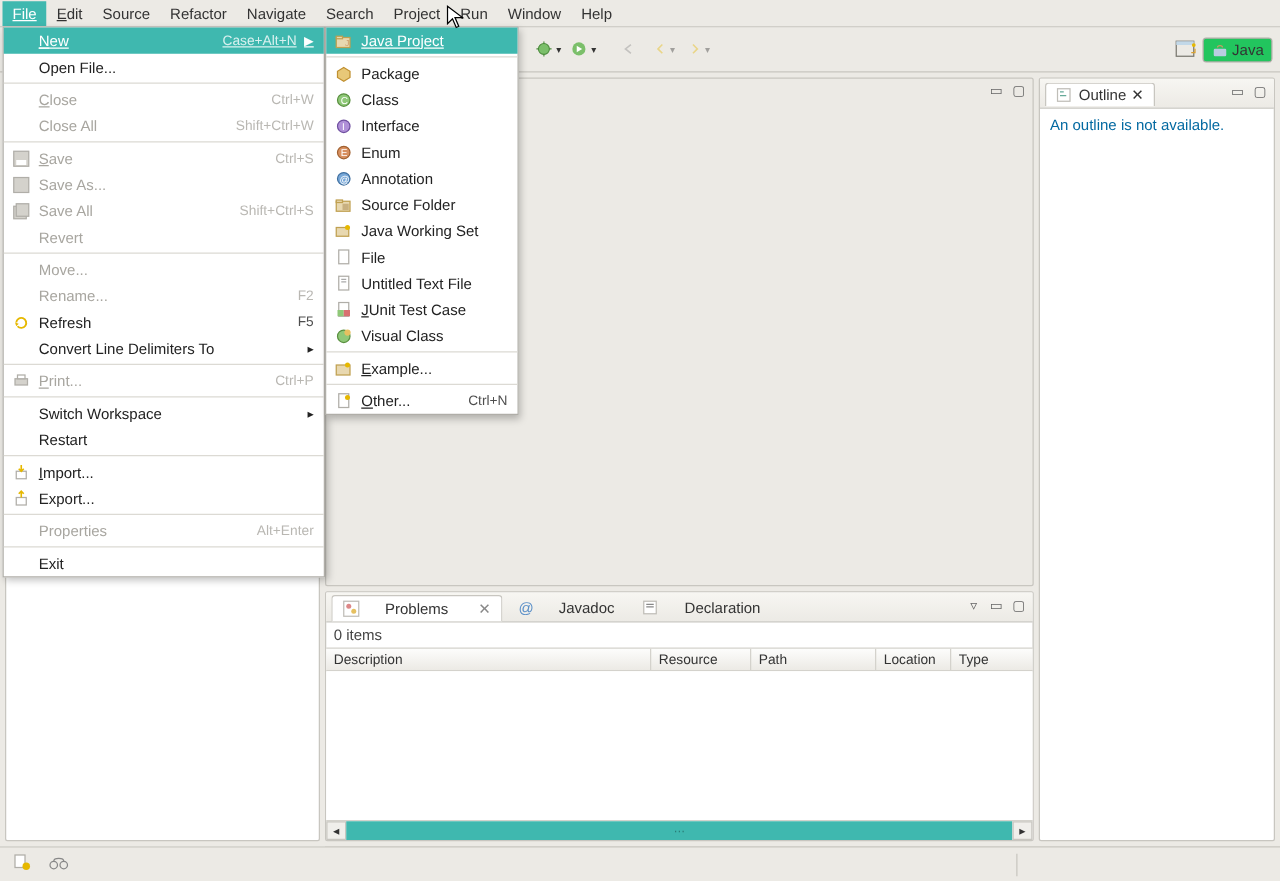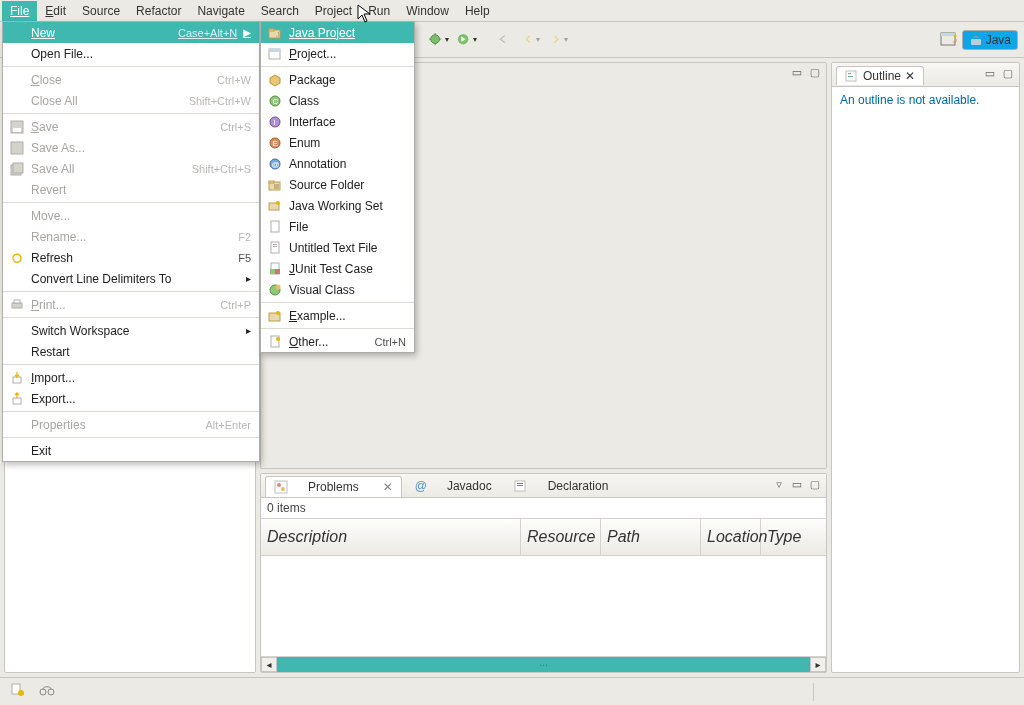--- a/index.html
+++ b/index.html
@@ -44,21 +44,21 @@
   .toolbar .tbtn {
     width: 26px; height: 26px;
     display: inline-flex;
     align-items: center; justify-content: center;
     margin-right: 2px;
   }
   .toolbar .spacer { flex: 1; }
   .persp-java {
     border: 1px solid #b0aea8;
     border-radius: 3px;
-    background: #0ea5e9;
+    background: #22c55e;
     padding: 2px 6px;
     display: inline-flex;
     align-items: center;
     gap: 3px;
   }
   .persp-open {
     padding: 2px 4px;
     display: inline-flex;
     align-items: center;
   }
@@ -145,24 +145,23 @@
   }
   .items-info {
     padding: 3px 6px;
     color: #444;
   }
   .table-head {
     display: flex;
     background: linear-gradient(#fdfdfc, #eceae5);
     border-top: 1px solid #d4d2cc;
     border-bottom: 1px solid #d4d2cc;
-    height: 38px;
-    align-items: center;
-    font-size: 16px;
-    font-style: italic;
+    height: 19px;
+    align-items: center;
+    font-size: 11px;
   }
   .th { padding: 0 6px; border-right: 1px solid #d4d2cc; height: 100%; display: flex; align-items: center;}
   .table-body { flex: 1; background: #fff; }
   .hscroll {
     height: 16px;
     display: flex;
     align-items: stretch;
     border-top: 1px solid #d4d2cc;
   }
   .hscroll .arrow {
@@ -568,29 +567,20 @@
   <div class="mi highlight">
     <span class="icon">
         <svg width="14" height="14" viewBox="0 0 14 14">
           <rect x="1" y="4" width="11" height="8" fill="#e8d8b0" stroke="#c0a050"></rect>
           <rect x="1" y="3" width="5" height="2" fill="#e8d8b0" stroke="#c0a050"></rect>
           <text x="8" y="11" font-size="7" fill="#c96">J</text>
         </svg>
       </span>
     <span class="label">Java Project</span>
   </div>
-  <div class="mi">
-    <span class="icon">
-        <svg width="14" height="14" viewBox="0 0 14 14">
-          <rect x="1" y="2" width="11" height="10" fill="#fff" stroke="#b0aea8"></rect>
-          <rect x="1" y="2" width="11" height="3" fill="#c2d8e8"></rect>
-        </svg>
-      </span>
-    <span class="label"><span class="ul">P</span>roject...</span>
-  </div>
   <div class="sep"></div>
   <div class="mi">
     <span class="icon">
         <svg width="14" height="14" viewBox="0 0 14 14">
           <path d="M7 2l5 3v5l-5 3-5-3V5z" fill="#e8c878" stroke="#c09030"></path>
         </svg>
       </span>
     <span class="label">Package</span>
   </div>
   <div class="mi">

